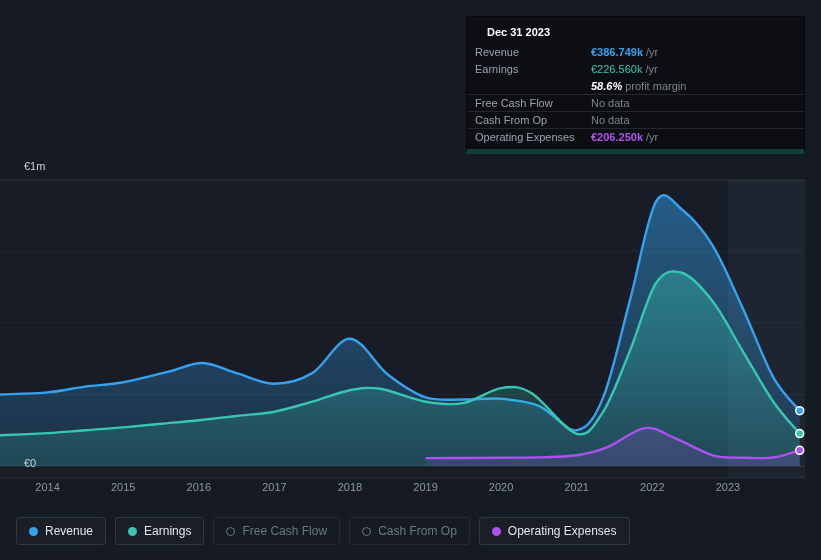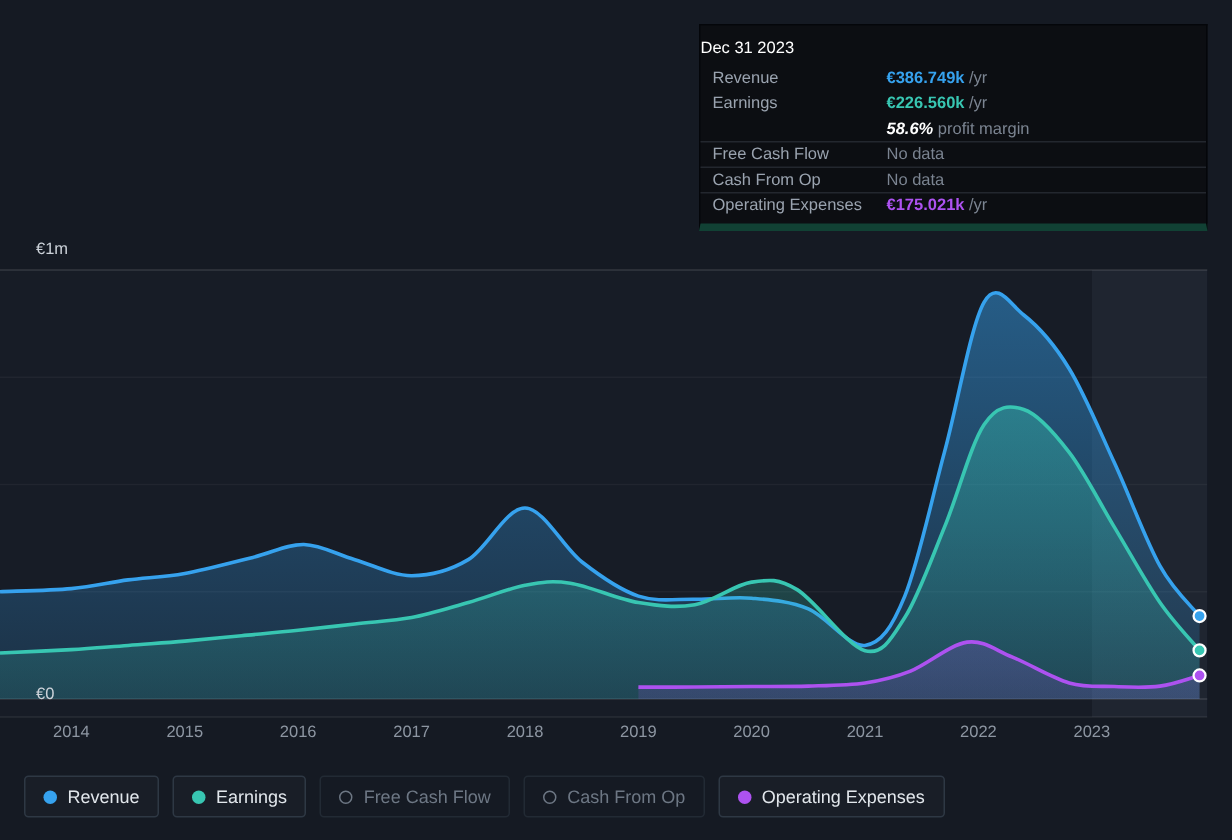--- a/index.html
+++ b/index.html
@@ -2,21 +2,21 @@
 <html><head>
 <meta charset="utf-8">
 <style>
   *{box-sizing:border-box;margin:0;padding:0}
   html,body{width:821px;height:560px}
   body{background:#151a23;font-family:"Liberation Sans",sans-serif;overflow:hidden;position:relative}
   .page{position:absolute;inset:0}
 
   
   .tooltip{position:absolute;left:466px;top:16px;width:339px;background:#0c0e12;border:1px solid #04060a;border-bottom:5px solid #114134;padding:3px 0 4px;z-index:5}
-  .tt-header{font-size:11px;font-weight:400;color:#ffffff;padding:6px 0 5px}
+  .tt-header{font-size:11px;font-weight:700;color:#ffffff;padding:6px 20px 5px}
   .tt-row{display:flex;align-items:center;font-size:11px;padding:0 8px;height:17px}
   .tt-row.sep{border-top:1px solid #23272e}
   .tt-label{width:116px;color:#9aa3af;flex:none}
   .tt-right{display:flex;align-items:flex-end}
   .tt-value{font-weight:700}
   .tt-suffix{color:#7b8491;margin-left:3px}
 
   
   .plot{position:absolute;left:0;top:160px;display:block}
   .ylab{position:absolute;left:24px;font-size:11px;color:#ccd2d9;z-index:2}
@@ -44,21 +44,21 @@
         <div class="tt-row">
           <span class="tt-label">Revenue</span>
           <span class="tt-right">
             <span class="tt-value" style="color: rgb(54, 162, 238); font-weight: 700;">€386.749k</span>
             <span class="tt-suffix">/yr</span>
           </span>
         </div>
         <div class="tt-row">
           <span class="tt-label">Earnings</span>
           <span class="tt-right">
-            <span class="tt-value" style="color: rgb(56, 198, 178); font-weight: 700;">€226.560k</span>
+            <span class="tt-value" style="color: rgb(56, 198, 178); font-weight: 400;">€226.560k</span>
             <span class="tt-suffix">/yr</span>
           </span>
         </div>
         <div class="tt-row">
           <span class="tt-label"></span>
           <span class="tt-right">
             <span class="tt-value" style="color: rgb(255, 255, 255); font-weight: 700; font-style: italic;">58.6%</span>
             <span class="tt-suffix">profit margin</span>
           </span>
         </div>
@@ -72,21 +72,21 @@
         <div class="tt-row sep">
           <span class="tt-label">Cash From Op</span>
           <span class="tt-right">
             <span class="tt-value" style="color: rgb(123, 132, 145); font-weight: 400;">No data</span>
             <span class="tt-suffix"></span>
           </span>
         </div>
         <div class="tt-row sep">
           <span class="tt-label">Operating Expenses</span>
           <span class="tt-right">
-            <span class="tt-value" style="color: rgb(173, 82, 240); font-weight: 700;">€175.021k</span>
+            <span class="tt-value" style="color: rgb(173, 82, 240); font-weight: 700;">€206.250k</span>
             <span class="tt-suffix">/yr</span>
           </span>
         </div>
       </div>
   </div>
 
   <div class="ylab max">€1m</div>
   <div class="ylab min">€0</div>
 
   <svg class="plot" viewBox="0 0 805 340" width="805" height="340">

